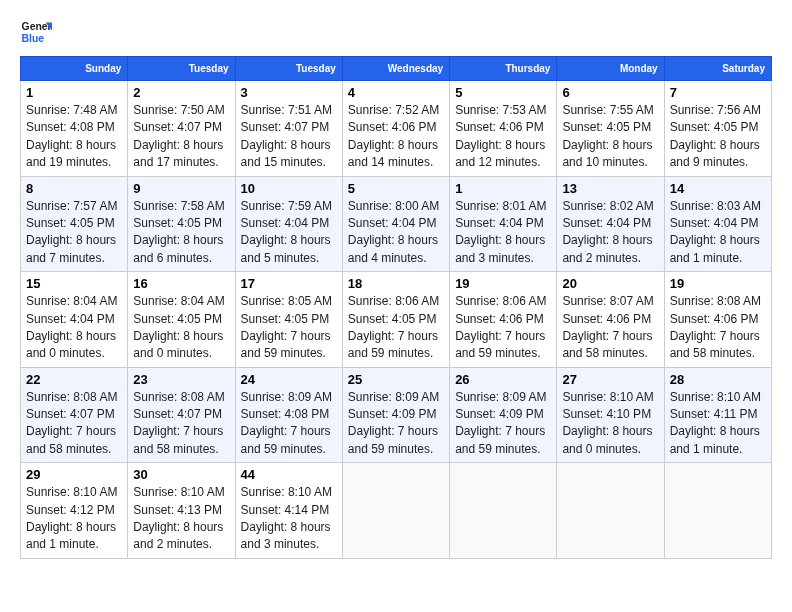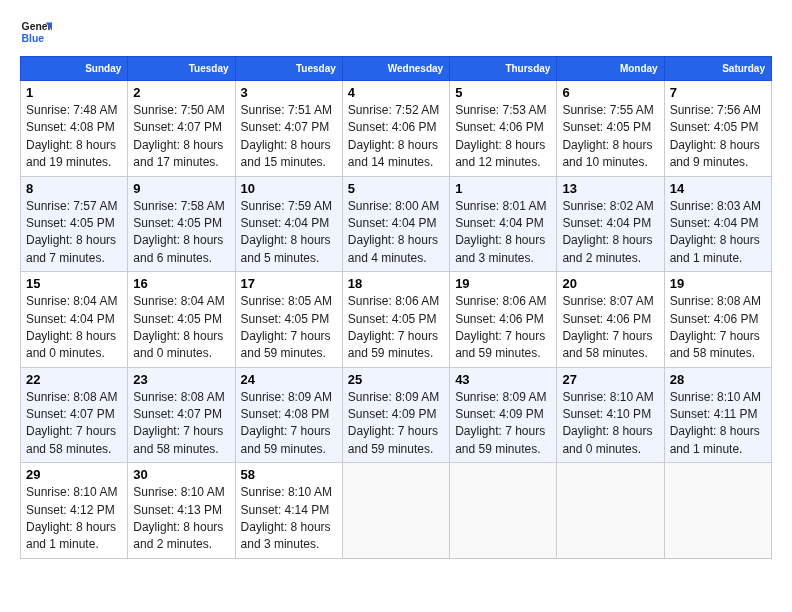--- a/index.html
+++ b/index.html
@@ -312,21 +312,21 @@
         </td>
         <td>
           <span class="day-num">25</span>
         <div class="day-info">
           Sunrise: 8:09 AM<br>
           Sunset: 4:09 PM<br>
           Daylight: 7 hours and 59 minutes.
         </div>
         </td>
         <td>
-          <span class="day-num">43</span>
+          <span class="day-num">26</span>
         <div class="day-info">
           Sunrise: 8:09 AM<br>
           Sunset: 4:09 PM<br>
           Daylight: 7 hours and 59 minutes.
         </div>
         </td>
         <td>
           <span class="day-num">27</span>
         <div class="day-info">
           Sunrise: 8:10 AM<br>
@@ -354,21 +354,21 @@
         </td>
         <td>
           <span class="day-num">30</span>
         <div class="day-info">
           Sunrise: 8:10 AM<br>
           Sunset: 4:13 PM<br>
           Daylight: 8 hours and 2 minutes.
         </div>
         </td>
         <td>
-          <span class="day-num">58</span>
+          <span class="day-num">44</span>
         <div class="day-info">
           Sunrise: 8:10 AM<br>
           Sunset: 4:14 PM<br>
           Daylight: 8 hours and 3 minutes.
         </div>
         </td>
         <td class="empty-cell"></td>
         <td class="empty-cell"></td>
         <td class="empty-cell"></td>
         <td class="empty-cell"></td>

